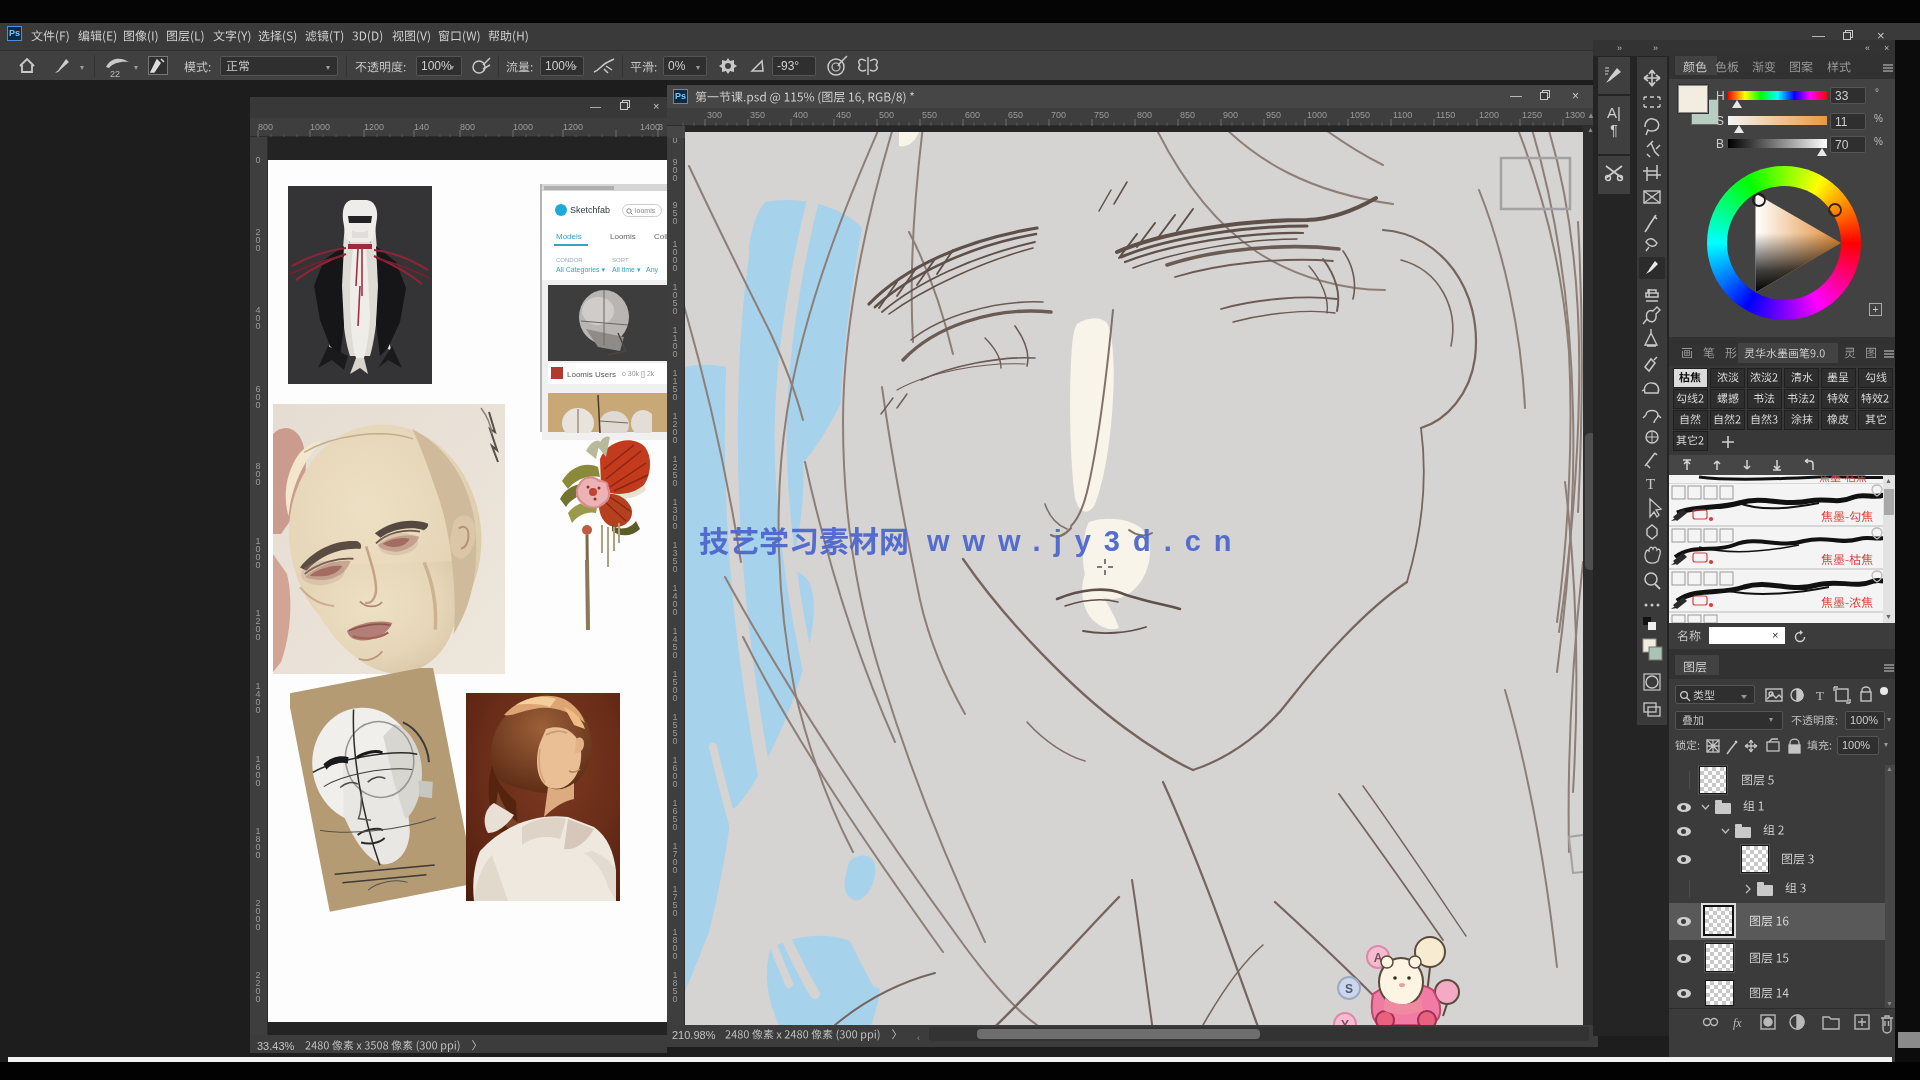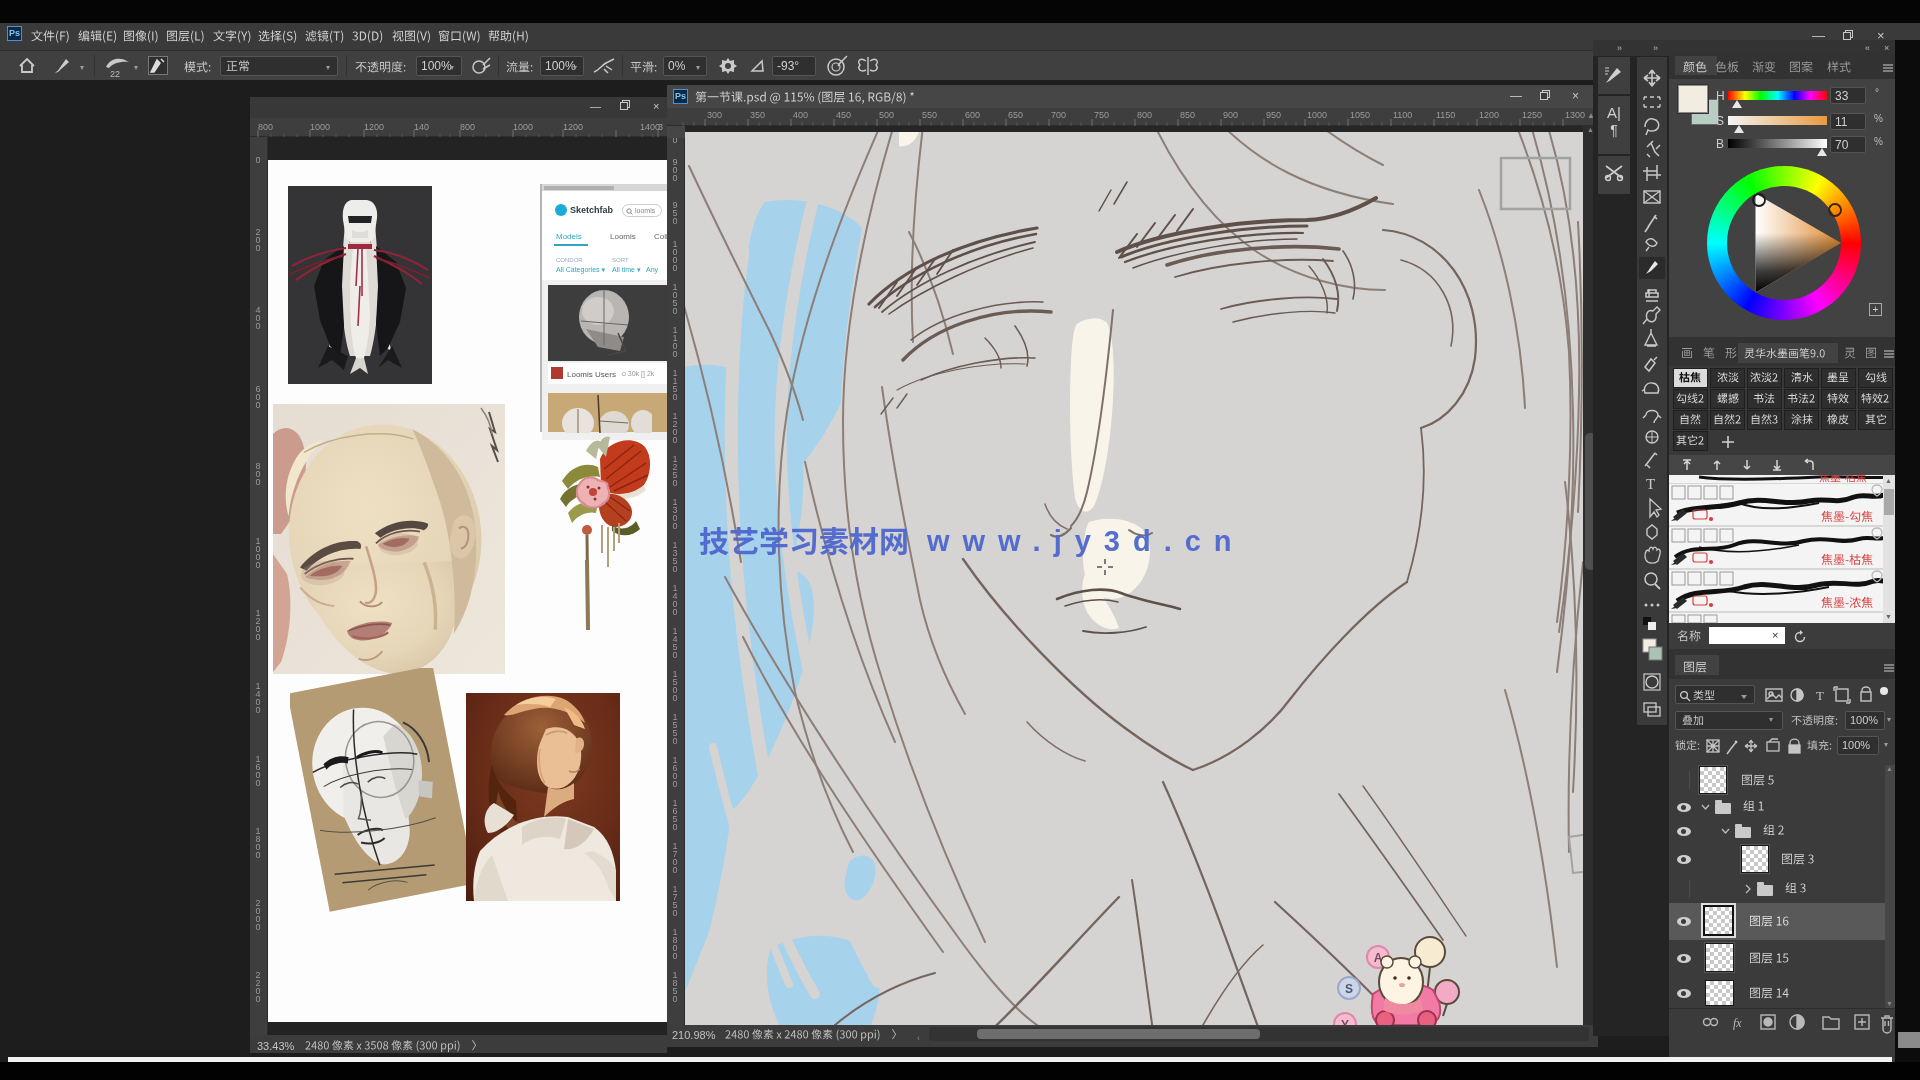--- a/index.html
+++ b/index.html
@@ -512,21 +512,21 @@
       <path d="M86 64 C104 66 124 74 140 84 M86 70 C104 78 122 88 134 98" stroke="#8e2437" stroke-width="2.2" fill="none"></path>
       <path d="M2 88 C20 80 40 72 56 70 M142 92 C124 84 104 76 88 72" stroke="#7d1f30" stroke-width="1.6" fill="none"></path>
       <rect x="60" y="58" width="24" height="5" fill="#9e2a3e"></rect>
       <path d="M70 63 L68 100 M74 63 L74 110 M72 100 L70 140" stroke="#a03046" stroke-width="1.6" fill="none"></path>
     </svg>
 
     <div class="abs" style="left:272px;top:24px;width:127px;height:248px;background:#fff;border-left:2px solid #b5b5b5;">
       <div class="abs" style="left:0;top:0;width:127px;height:7px;background:#d6d6d6;"></div>
       <div class="abs" style="left:2px;top:2px;width:70px;height:4px;background:#b0b0b0;"></div>
       <div class="abs" style="left:13px;top:20px;width:12px;height:12px;background:#1caad9;border-radius:50%;"></div>
-      <div class="abs" style="left:28px;top:21px;font-size:9px;font-weight:bold;color:#2d3a42;">Sketchfab</div>
+      <div class="abs" style="left:28px;top:21px;font-size:9px;font-weight:normal;color:#2d3a42;">Sketchfab</div>
       <div class="abs" style="left:80px;top:20px;width:40px;height:13px;border:1px solid #ccc;border-radius:7px;">
             <svg class="abs" style="left:3px;top:3px;" width="7" height="7">
               <circle cx="3" cy="3" r="2.2" fill="none" stroke="#888" stroke-width="1"></circle>
               <path d="M4.6 4.6 L6.5 6.5" stroke="#888" stroke-width="1"></path>
             </svg>
             <div class="abs" style="left:12px;top:2px;font-size:7px;color:#888;">loomis</div>
           </div>
       <div class="abs" style="left:14px;top:48px;font-size:8px;color:#31a5c4;">Models</div>
       <div class="abs" style="left:12px;top:60px;width:34px;height:2px;background:#31a5c4;"></div>
       <div class="abs" style="left:68px;top:48px;font-size:8px;color:#666;">Loomis</div>

